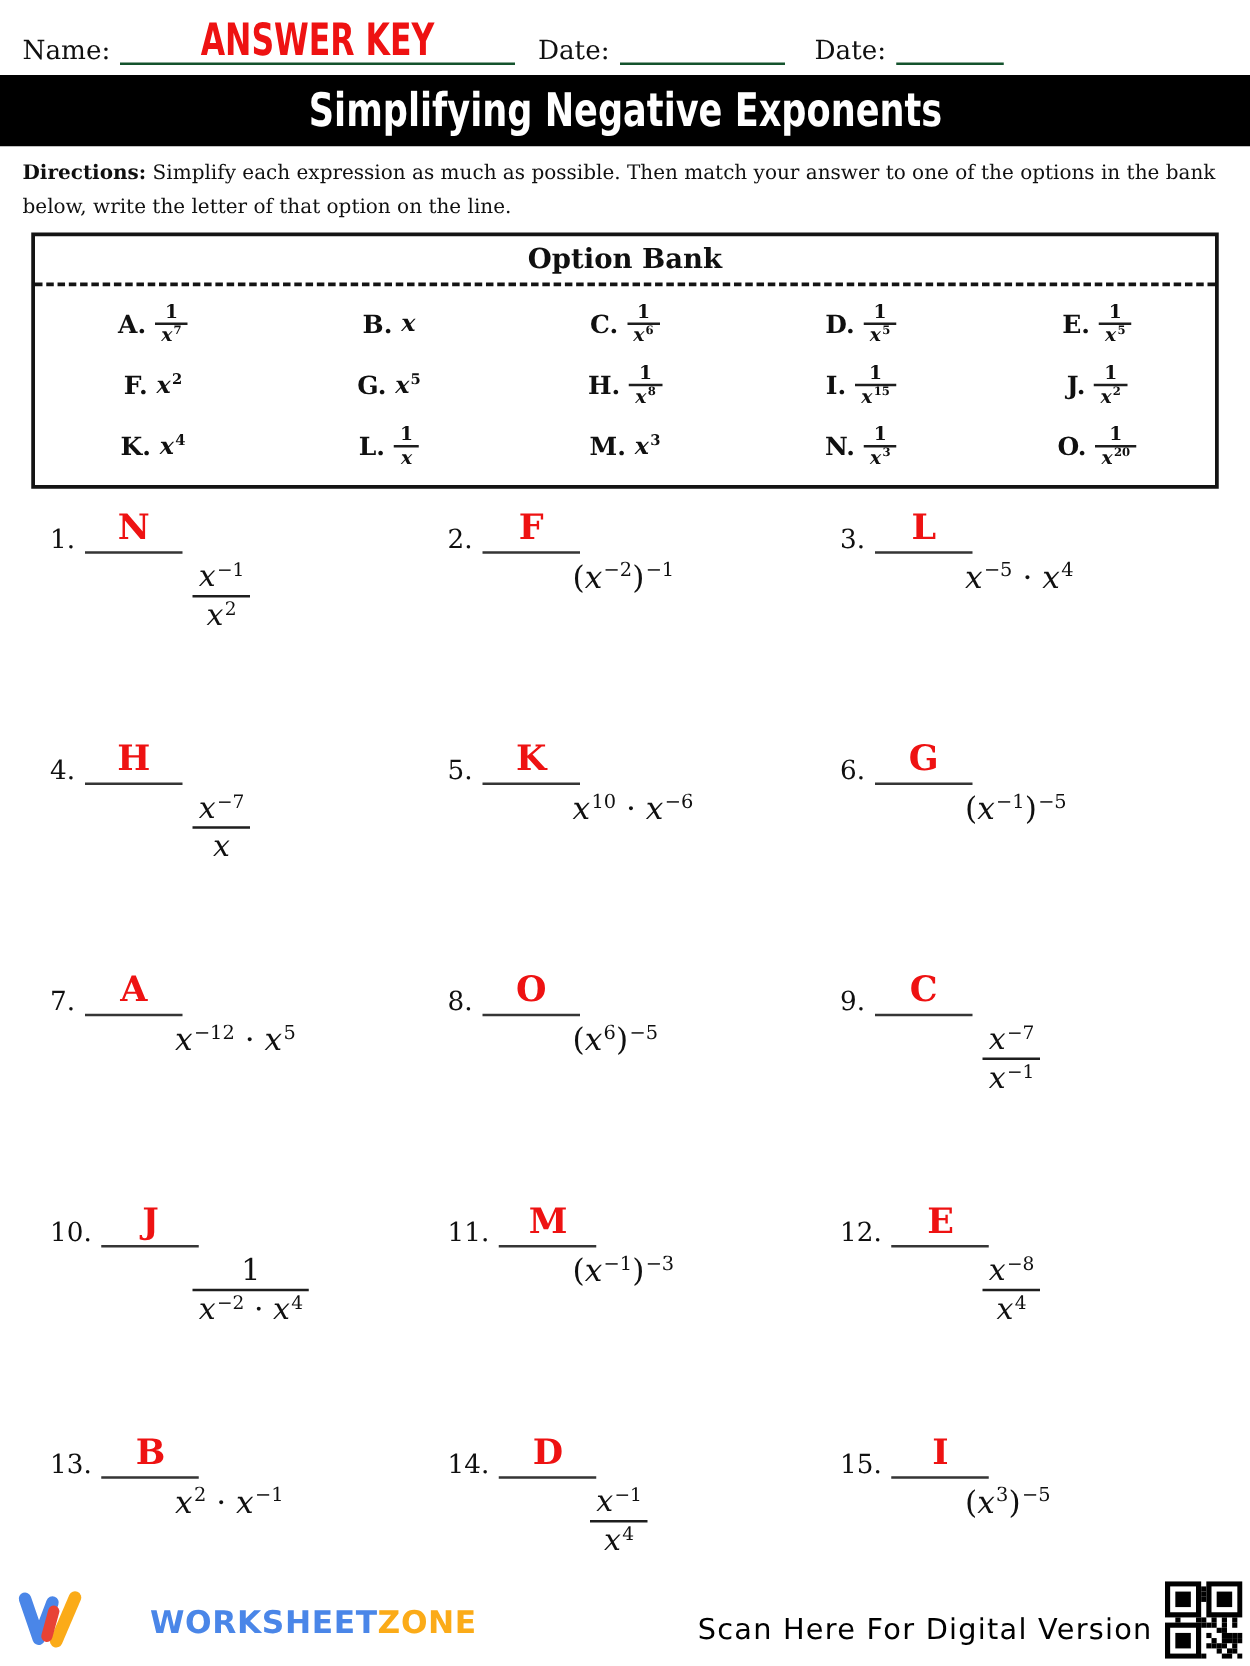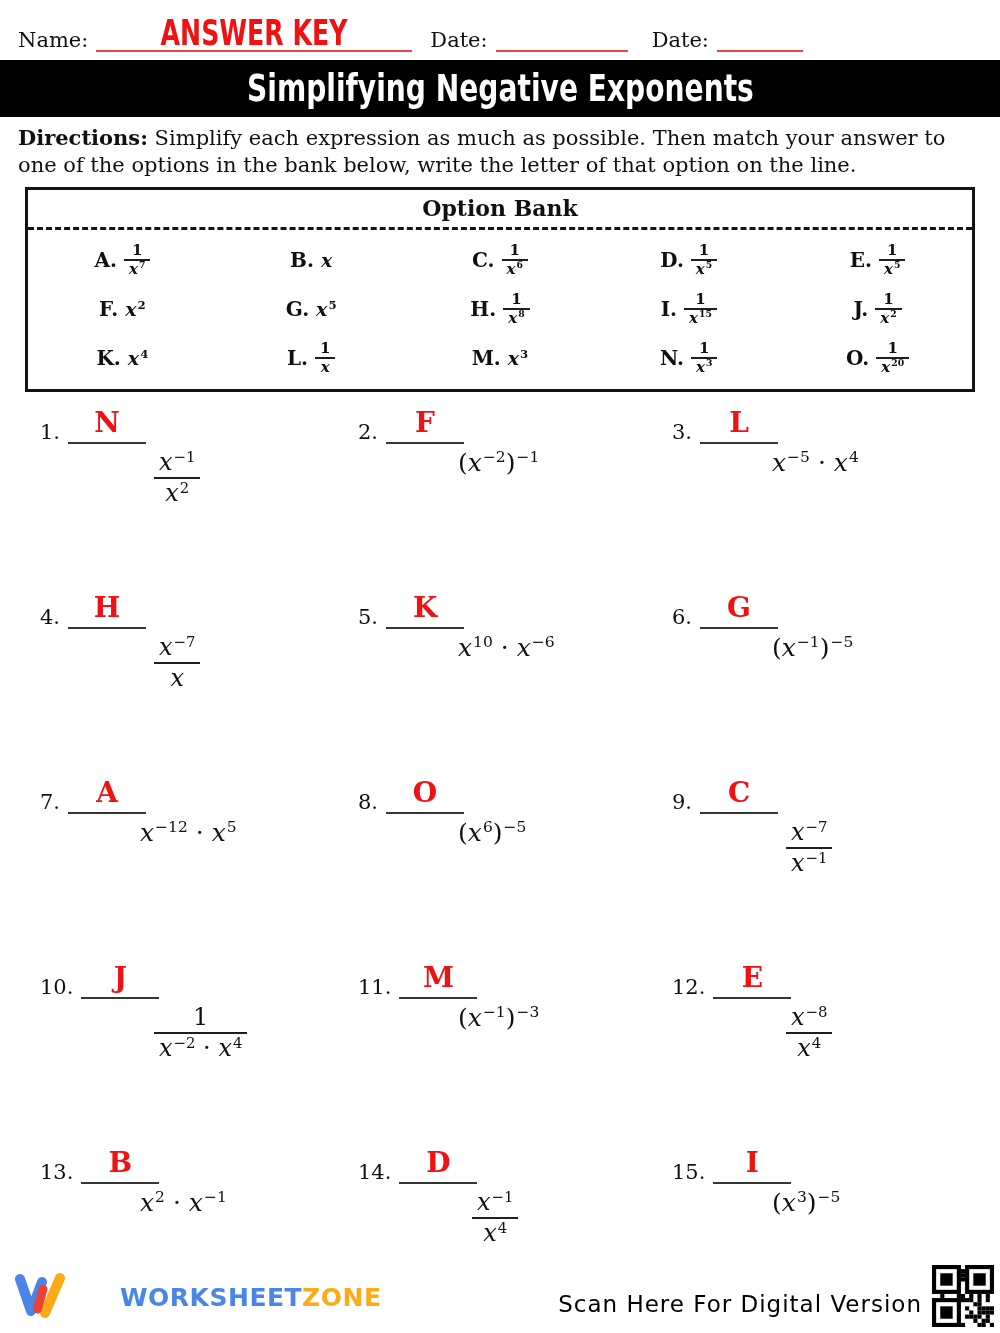--- a/index.html
+++ b/index.html
@@ -2,37 +2,37 @@
 <html><head>
 <meta charset="utf-8">
 <style>
   html,body{margin:0;padding:0;background:#fff;}
   .page{position:relative;width:1000px;height:1333px;background:#ffffff;
         font-family:"DejaVu Serif",serif;color:#101010;overflow:hidden;}
 
   
   .name-row{display:flex;align-items:flex-end;padding:24px 18px 0 18px;font-size:21px;}
   .name-row .lbl{white-space:nowrap;margin-right:8px;}
-  .blank{display:inline-block;border-bottom:2px solid #ef4444;height:26px;}
+  .blank{display:inline-block;border-bottom:2px solid #14532d;height:26px;}
   .name-blank{width:316px;position:relative;margin-right:18px;}
   .answer-key{position:absolute;left:50%;bottom:-3px;
       transform:translateX(-50%) scale(0.72,1.02);transform-origin:center bottom;
       font-family:"DejaVu Sans",sans-serif;font-weight:bold;font-size:35px;
       color:#ee1212;white-space:nowrap;}
   .date-blank{width:132px;margin-right:24px;}
   .hour-blank{width:86px;}
 
   
   .title-bar{margin-top:8px;background:#000;height:57px;display:flex;
              align-items:center;justify-content:center;}
   .title-text{color:#fff;font-family:"DejaVu Sans",sans-serif;font-weight:bold;
               font-size:37px;transform:scale(0.76,1.0);white-space:nowrap;}
 
   
-  .directions{margin:7px 18px 0 18px;font-size:21px;line-height:27px;}
+  .directions{margin:7px 18px 0 18px;font-size:16px;line-height:27px;}
   .directions b{font-weight:bold;}
 
   
   .option-bank{margin:8px 25px 0 25px;border:3px solid #141414;}
   .ob-header{border-bottom:3px dashed #141414;text-align:center;font-weight:bold;
              font-size:22px;padding:5px 0 6px 0;}
   .ob-grid{display:grid;grid-template-columns:repeat(5,1fr);padding:5px 0 7px 0;}
   .ob-item{display:flex;align-items:center;justify-content:center;height:49px;
            font-size:20px;font-weight:bold;}
   .ob-letter{margin-right:7px;}

